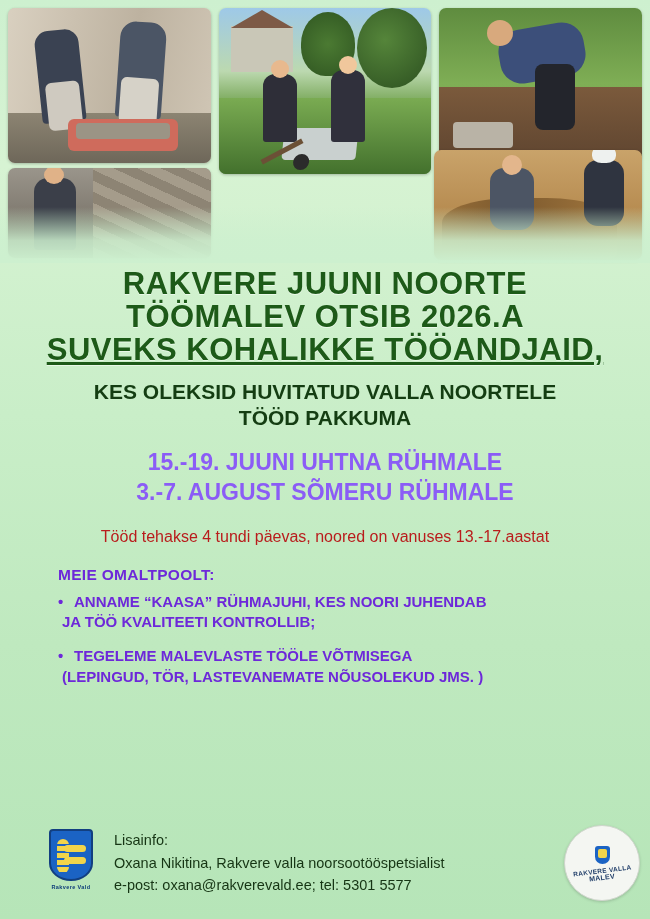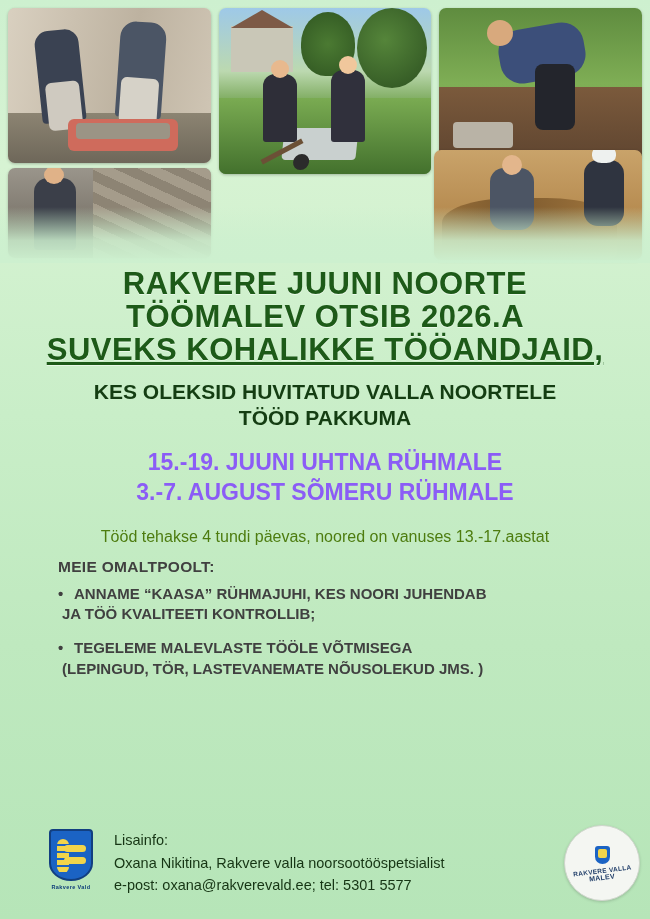--- a/index.html
+++ b/index.html
@@ -122,27 +122,27 @@
     text-align: center;
     color: #8b5cf6;
     font-weight: bold;
     font-size: 23px;
     line-height: 1.32;
   }
 
   .note {
     margin-top: 20px;
     text-align: center;
-    color: #4d7c0f;
+    color: #b91c1c;
     font-size: 16px;
   }
 
   .offer {
-    margin: 12px 0 0 58px;
-    color: #404040;
+    margin: 20px 0 0 58px;
+    color: #6d28d9;
   }
   .offer .title { font-weight: bold; font-size: 15.5px; letter-spacing:.3px; }
   .offer ul { list-style: none; margin: 8px 0 0 0; padding: 0; }
   .offer li { font-weight: bold; font-size: 15px; line-height: 1.35; margin-bottom: 14px; }
   .offer li .b { display:inline-block; width: 16px; }
   .offer li .cont { display:block; margin-left: 4px; }
 
   
   .footer {
     position: absolute;

